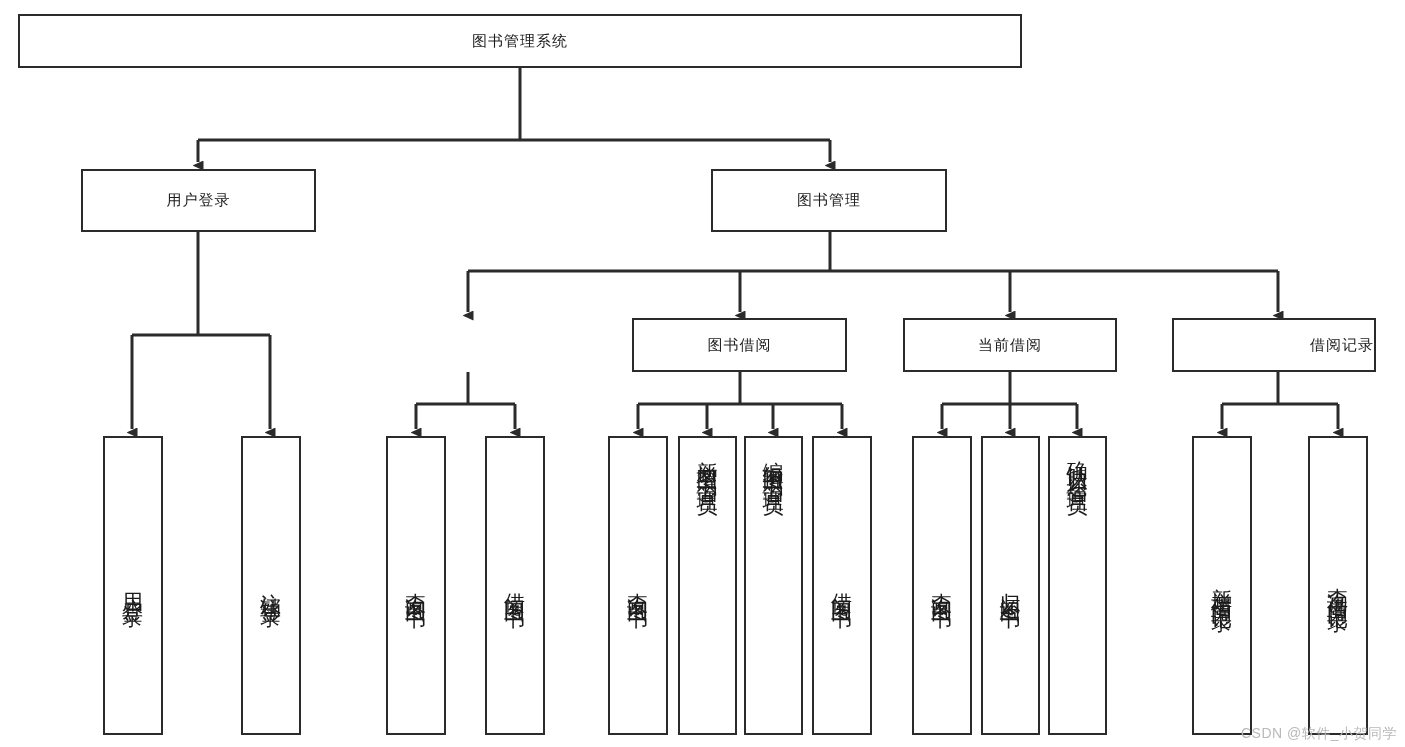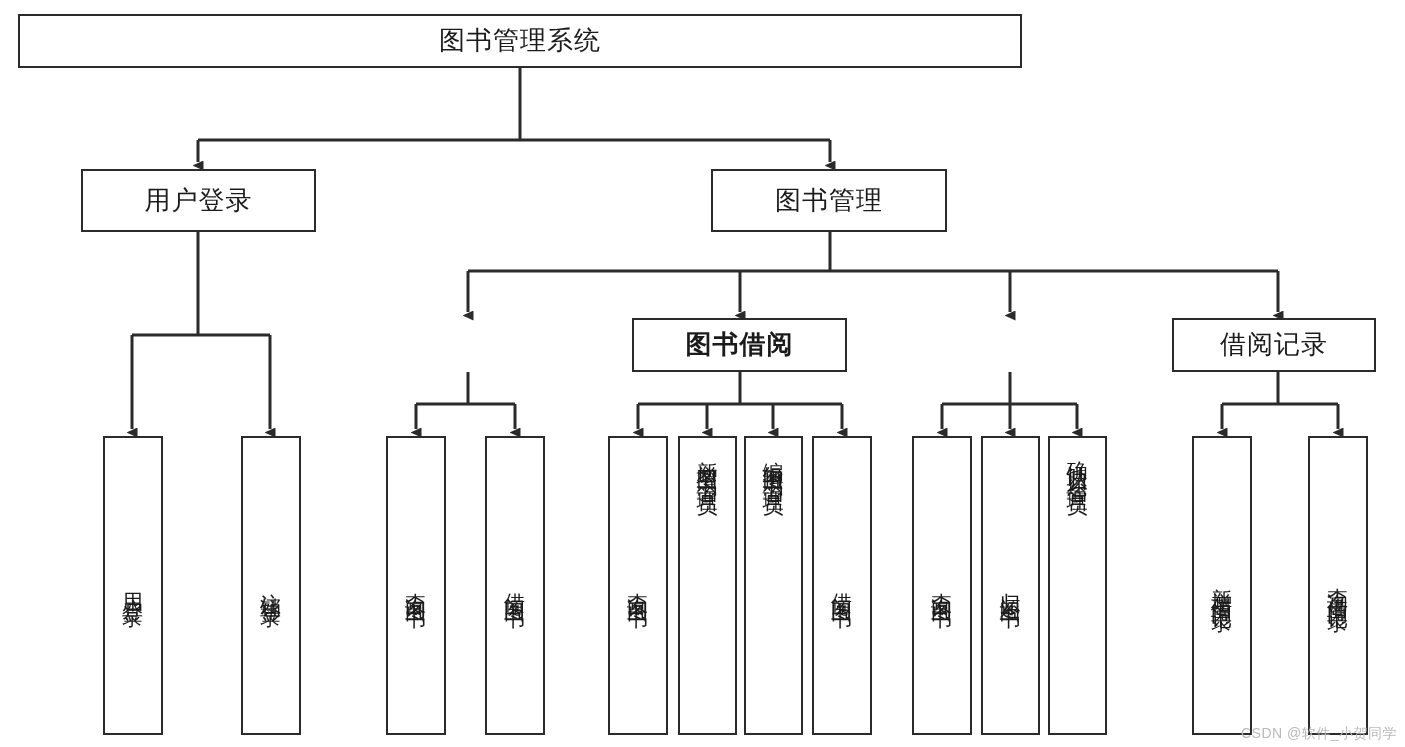--- a/index.html
+++ b/index.html
@@ -32,21 +32,21 @@
     background: #ffffff;
     border: 2px solid #2b2b2b;
     display: flex;
     align-items: center;
     justify-content: center;
     color: #1b1b1b;
   }
   .node.root,
   .node.level2,
   .node.level3 {
-    font-size: 26px;
+    font-size: 15px;
     letter-spacing: 1px;
   }
   .node.leaf {
     font-size: 21px;
   }
   .node-label {
     display: block;
     text-align: center;
     line-height: 1.22;
     white-space: nowrap;
@@ -133,24 +133,27 @@
     <span class="node-label">图书管理系统</span>
   </div>
 
   <div class="node level2" style="left:81px; top:169px; width:235px; height:63px;">
     <span class="node-label">用户登录</span>
   </div>
   <div class="node level2" style="left:711px; top:169px; width:236px; height:63px;">
     <span class="node-label">图书管理</span>
   </div>
 
-  <div class="node level3" style="left:632px; top:318px; width:215px; height:54px;font-weight:bold;">
+  <div class="node level3" style="left:632px; top:318px; width:215px; height:54px;">
     <span class="node-label">图书借阅</span>
   </div>
-  <div class="node level3" style="left:1172px; top:318px; width:204px; height:54px;">
+  <div class="node level3" style="left:903px; top:318px; width:214px; height:54px;">
+    <span class="node-label">当前借阅</span>
+  </div>
+  <div class="node level3" style="left:1172px; top:318px; width:204px; height:54px;justify-content:flex-end;">
     <span class="node-label">借阅记录</span>
   </div>
 
   <div class="node leaf" style="left:103px; top:436px; width:60px; height:299px;">
     <span class="node-label">用户登录</span>
   </div>
   <div class="node leaf" style="left:241px; top:436px; width:60px; height:299px;">
     <span class="node-label">注销登录</span>
   </div>
 

